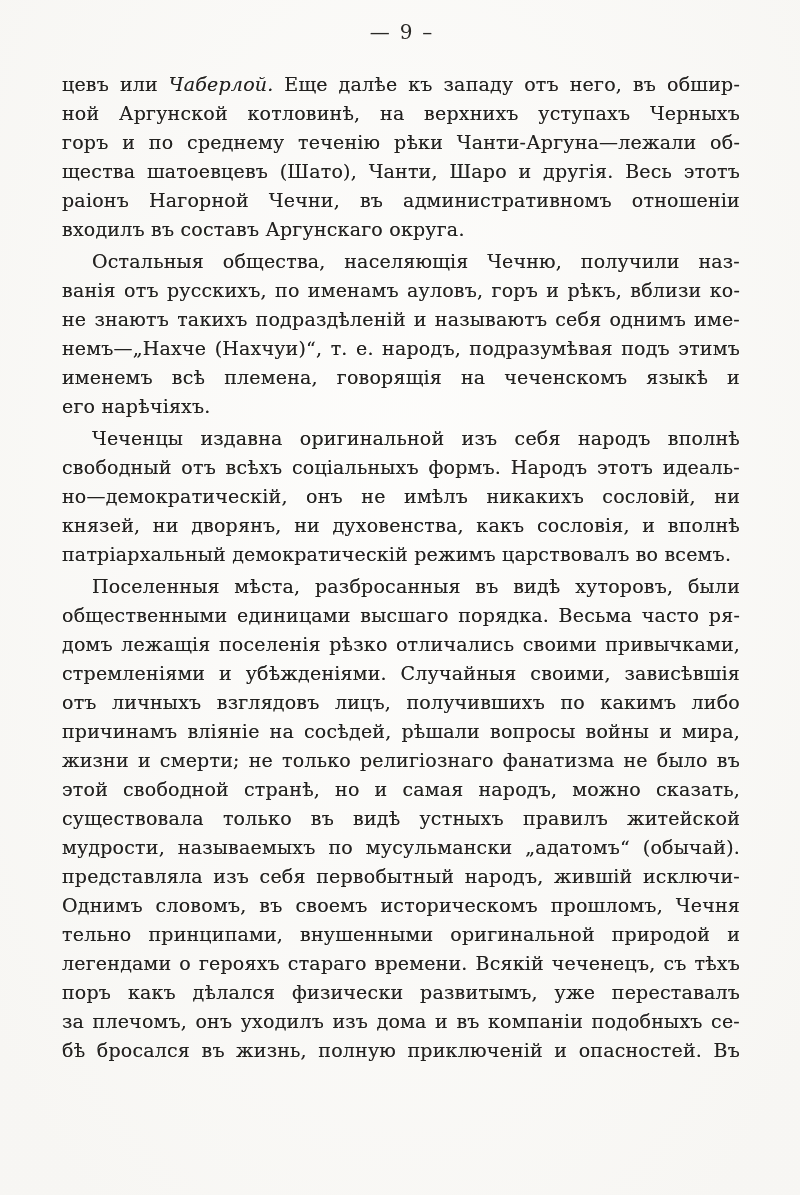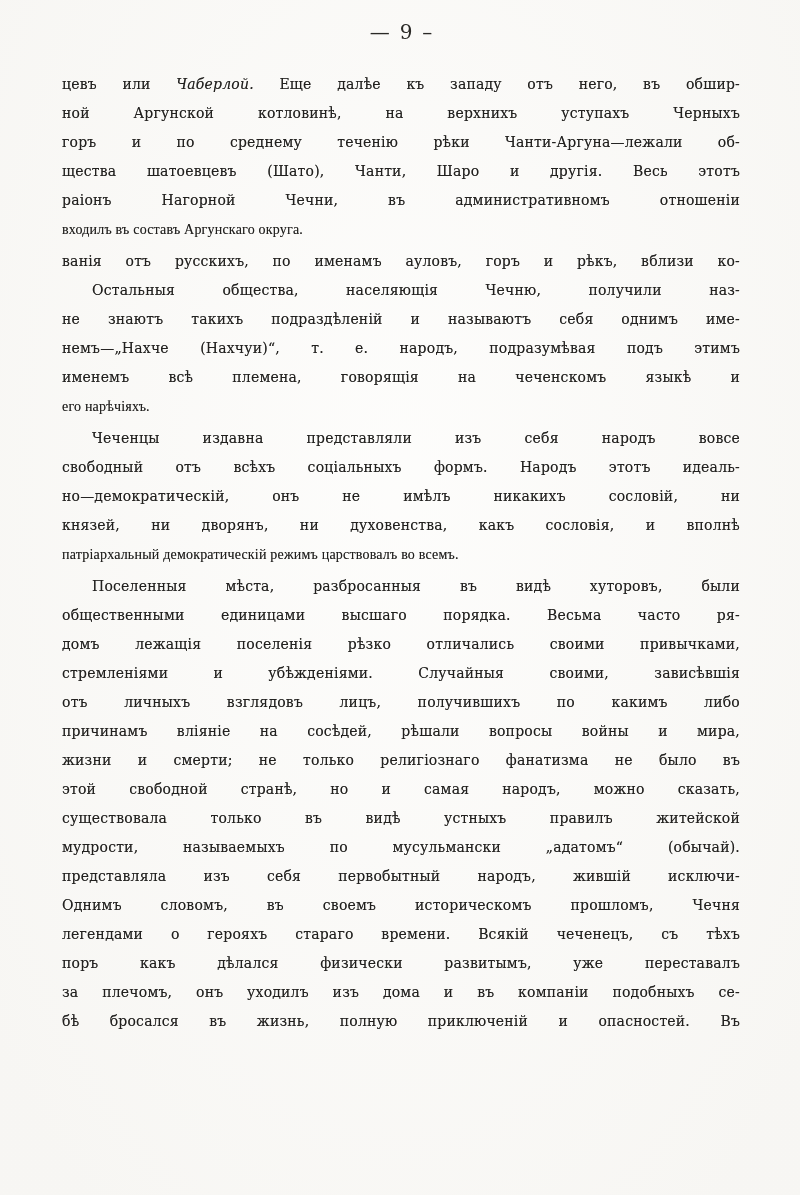--- a/index.html
+++ b/index.html
@@ -23,34 +23,33 @@
   }
   .page-header {
     text-align: center;
     font-size: 20px;
     line-height: 28px;
     margin-bottom: 24px;
     color: #2a2926;
   }
   .page-header .dash { margin: 0 10px; }
   .text-block {
-    font-size: 14px;
+    font-size: 19px;
     line-height: 29px;
     letter-spacing: 0.2px;
     text-shadow: 0 0 0.4px rgba(20,20,20,0.45);
   }
   .paragraph { margin: 0 0 3px 0; }
   .line {
     text-align: justify;
     text-align-last: justify;
     -moz-text-align-last: justify;
   }
   .line.lastline {
     text-align-last: left;
-    font-family: Liberation Serif, serif;
     -moz-text-align-last: left;
   }
   .line.indent { text-indent: 30px; }
   .italic { font-style: italic; }
 </style>
 </head>
 <body>
 
 <div class="scan-page">
   <div class="page-header">
@@ -59,46 +58,47 @@
   <div class="text-block">
       <div class="paragraph">
         <div class="line"><span>цевъ или </span><span class="italic">Чаберлой.</span><span> Еще далѣе къ западу отъ него, въ обшир-</span></div>
         <div class="line">ной Аргунской котловинѣ, на верхнихъ уступахъ Черныхъ</div>
         <div class="line">горъ и по среднему теченію рѣки Чанти-Аргуна—лежали об-</div>
         <div class="line">щества шатоевцевъ (Шато), Чанти, Шаро и другія. Весь этотъ</div>
         <div class="line">раіонъ Нагорной Чечни, въ административномъ отношеніи</div>
         <div class="line lastline">входилъ въ составъ Аргунскаго округа.</div>
       </div>
       <div class="paragraph">
+        <div class="line indent">Остальныя общества, населяющія Чечню, получили наз-</div>
         <div class="line">ванія отъ русскихъ, по именамъ ауловъ, горъ и рѣкъ, вблизи ко-</div>
-        <div class="line indent">Остальныя общества, населяющія Чечню, получили наз-</div>
         <div class="line">не знаютъ такихъ подраздѣленій и называютъ себя однимъ име-</div>
         <div class="line">немъ—„Нахче (Нахчуи)“, т. е. народъ, подразумѣвая подъ этимъ</div>
         <div class="line">именемъ всѣ племена, говорящія на чеченскомъ языкѣ и</div>
         <div class="line lastline">его нарѣчіяхъ.</div>
       </div>
       <div class="paragraph">
-        <div class="line indent">Чеченцы издавна представляли изъ себя народъ вовсе</div>
+        <div class="line indent">Чеченцы издавна оригинальной изъ себя народъ вполнѣ</div>
         <div class="line">свободный отъ всѣхъ соціальныхъ формъ. Народъ этотъ идеаль-</div>
         <div class="line">но—демократическій, онъ не имѣлъ никакихъ сословій, ни</div>
         <div class="line">князей, ни дворянъ, ни духовенства, какъ сословія, и вполнѣ</div>
         <div class="line lastline">патріархальный демократическій режимъ царствовалъ во всемъ.</div>
       </div>
       <div class="paragraph">
         <div class="line indent">Поселенныя мѣста, разбросанныя въ видѣ хуторовъ, были</div>
         <div class="line">общественными единицами высшаго порядка. Весьма часто ря-</div>
         <div class="line">домъ лежащія поселенія рѣзко отличались своими привычками,</div>
         <div class="line">стремленіями и убѣжденіями. Случайныя своими, зависѣвшія</div>
         <div class="line">отъ личныхъ взглядовъ лицъ, получившихъ по какимъ либо</div>
         <div class="line">причинамъ вліяніе на сосѣдей, рѣшали вопросы войны и мира,</div>
         <div class="line">жизни и смерти; не только религіознаго фанатизма не было въ</div>
         <div class="line">этой свободной странѣ, но и самая народъ, можно сказать,</div>
         <div class="line">существовала только въ видѣ устныхъ правилъ житейской</div>
         <div class="line">мудрости, называемыхъ по мусульмански „адатомъ“ (обычай).</div>
         <div class="line">представляла изъ себя первобытный народъ, жившій исключи-</div>
         <div class="line">Однимъ словомъ, въ своемъ историческомъ прошломъ, Чечня</div>
+        <div class="line">тельно принципами, внушенными оригинальной природой и</div>
         <div class="line">легендами о герояхъ стараго времени. Всякій чеченецъ, съ тѣхъ</div>
         <div class="line">поръ какъ дѣлался физически развитымъ, уже переставалъ</div>
         <div class="line">за плечомъ, онъ уходилъ изъ дома и въ компаніи подобныхъ се-</div>
         <div class="line">бѣ бросался въ жизнь, полную приключеній и опасностей. Въ</div>
       </div>
     </div>
 </div>
 
 </body></html>

